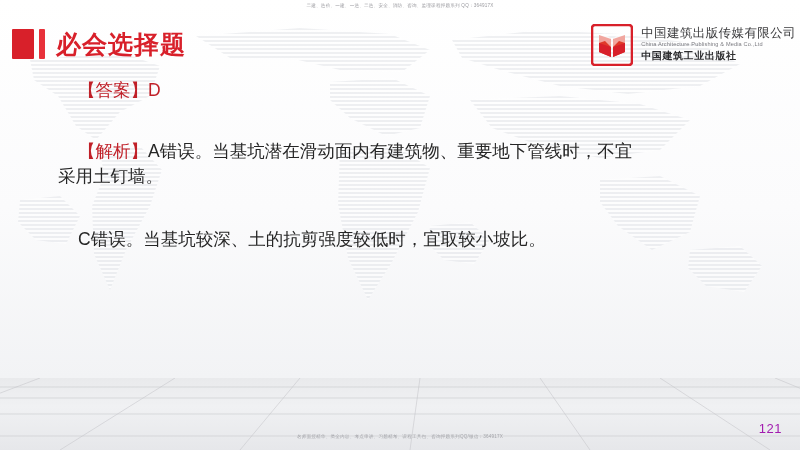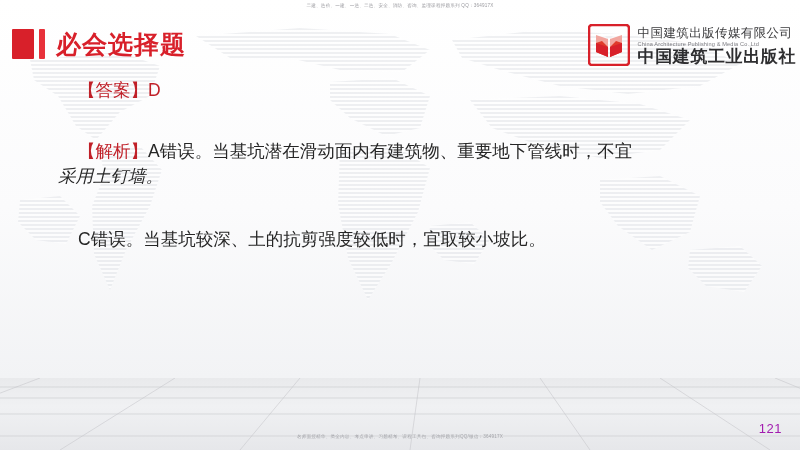--- a/index.html
+++ b/index.html
@@ -125,45 +125,45 @@
     font-family: "DejaVu Serif", "Liberation Serif", serif;
   }
   .logo-en {
     font-size: 5.6px;
     color: #7b7b80;
     letter-spacing: .15px;
     line-height: 8px;
     white-space: nowrap;
   }
   .logo-cn2 {
-    font-size: 17px;
+    font-size: 10px;
     color: #2e2e30;
     letter-spacing: .6px;
     line-height: 17px;
     white-space: nowrap;
-    font-family: Liberation Serif, serif;
+    font-family: Liberation Mono, monospace;
     font-weight: bold;
   }
 
   
   .content {
     position: absolute;
     left: 0; top: 78px;
     width: 800px;
   }
   .para {
     font-size: 17.5px;
     line-height: 1.42;
     color: #262626;
     margin: 0;
     white-space: nowrap;
   }
   .p-answer   { padding: 0 0 0 78px; margin-bottom: 14px; }
   .p-analysis { padding: 0 0 0 78px; margin-bottom: 0; margin-top: 36px; }
-  .p-cont     { padding: 0 0 0 58px; margin-bottom: 14px; font-style: italic; }
+  .p-cont     { padding: 0 0 0 58px; margin-bottom: 14px; }
   .p-b        { padding: 0 0 0 78px; margin-bottom: 14px; }
   .p-c        { padding: 0 0 0 78px; margin-bottom: 0; margin-top: 38px; }
 
   .lbl-red { color: #c02028; }
   .ans-val { color: #c02028; }
 
   .page-number {
     position: absolute;
     right: 18px; top: 421px;
     font-size: 13px;

